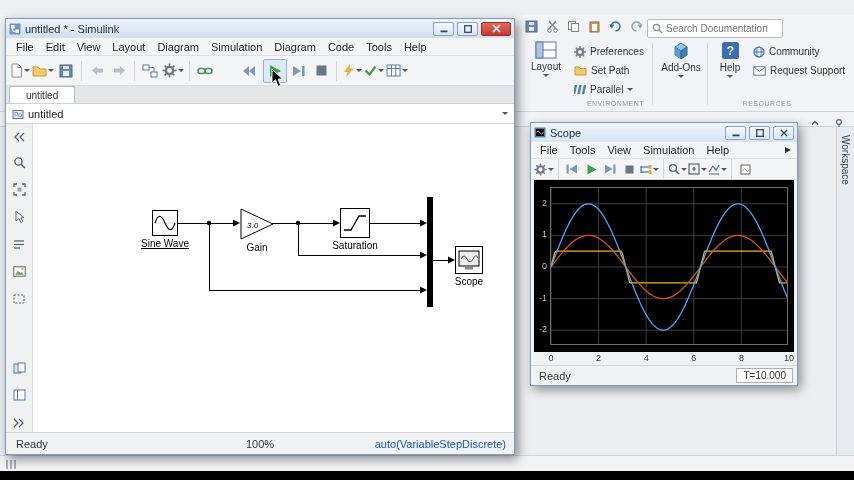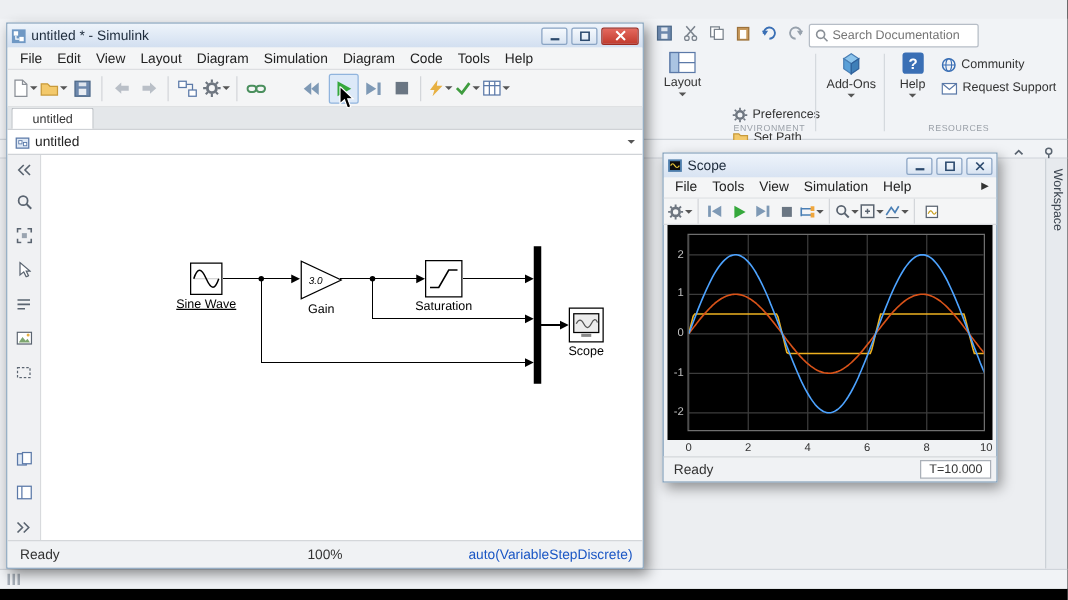--- a/index.html
+++ b/index.html
@@ -140,21 +140,21 @@
 
       <div class="rb-big" style="left:524px;width:44px;">
         <svg width="22" height="18">
             <rect x="1" y="1" width="20" height="16" fill="#fff" stroke="#5b79a8"></rect>
             <rect x="1" y="1" width="7" height="16" fill="#aac4e2" stroke="#5b79a8"></rect>
             <line x1="8" y1="9" x2="21" y2="9" stroke="#5b79a8"></line>
           </svg>
         <span>Layout</span>
         <span class="caret"></span>
       </div>
-      <div class="rb-stack" style="left:586px;margin-top:40px;">
+      <div class="rb-stack" style="left:574px;">
         <div class="rb-row">
           <svg width="12" height="12">
               <circle cx="6" cy="6" r="3" fill="none" stroke="#6e7680" stroke-width="2"></circle>
               <g stroke="#6e7680" stroke-width="1.4">
                 <line x1="6" y1="0" x2="6" y2="2"></line>
                 <line x1="6" y1="10" x2="6" y2="12"></line>
                 <line x1="0" y1="6" x2="2" y2="6"></line>
                 <line x1="10" y1="6" x2="12" y2="6"></line>
                 <line x1="1.8" y1="1.8" x2="3.2" y2="3.2"></line>
                 <line x1="8.8" y1="8.8" x2="10.2" y2="10.2"></line>

